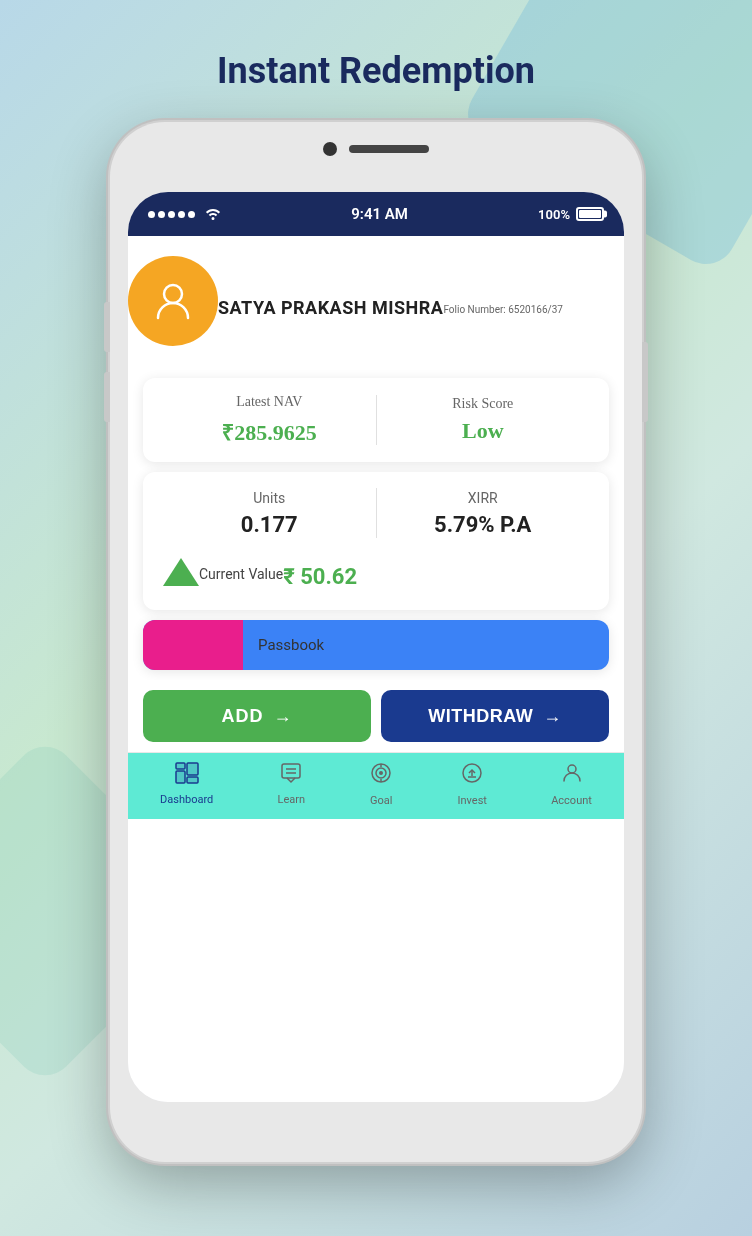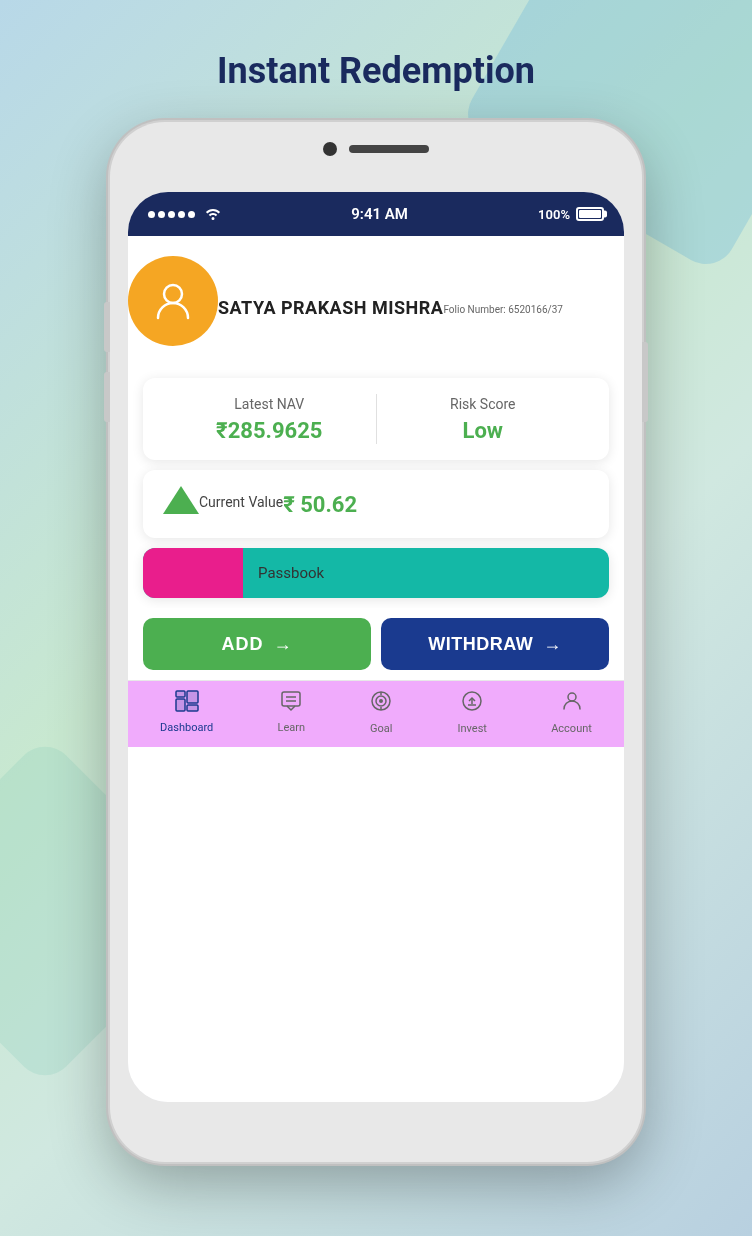--- a/index.html
+++ b/index.html
@@ -263,20 +263,21 @@
     
     .nav-risk-card {
       margin: 10px 15px;
       background: white;
       border-radius: 12px;
       box-shadow: 0 2px 12px rgba(0,0,0,0.1);
       padding: 16px 20px;
       display: flex;
       justify-content: space-between;
       align-items: center;
+      font-family: Liberation Serif, serif;
     }
 
     .nav-section, .risk-section {
       display: flex;
       flex-direction: column;
       align-items: center;
       flex: 1;
     }
 
     .nav-divider {
@@ -367,21 +368,21 @@
 
     .current-value-amount {
       font-size: 22px;
       font-weight: 700;
       color: #4caf50;
     }
 
     
     .passbook-area {
       margin: 0 15px 10px;
-      background: #14b8a6;
+      background: #3b82f6;
       border-radius: 12px;
       box-shadow: 0 2px 12px rgba(0,0,0,0.1);
       height: 50px;
       display: flex;
       align-items: center;
       overflow: hidden;
     }
 
     .passbook-tab-pink {
       background: #e91e8c;
@@ -440,21 +441,21 @@
       cursor: pointer;
       letter-spacing: 0.5px;
     }
 
     .arrow-icon {
       font-size: 18px;
     }
 
     
     .bottom-nav {
-      background: #f0abfc;
+      background: #5eead4;
       border-top: 1px solid #e8e8e8;
       display: flex;
       justify-content: space-around;
       align-items: center;
       padding: 8px 0 12px;
       flex-shrink: 0;
     }
 
     .nav-item {
       display: flex;
@@ -553,20 +554,31 @@
           <span class="nav-value">₹285.9625</span>
         </div>
         <div class="nav-divider"></div>
         <div class="risk-section">
           <span class="risk-label">Risk Score</span>
           <span class="risk-value">Low</span>
         </div>
       </div>
 
       <div class="units-card">
+        <div class="units-row">
+          <div class="units-section">
+            <span class="units-label">Units</span>
+            <span class="units-value">0.177</span>
+          </div>
+          <div class="units-divider"></div>
+          <div class="xirr-section">
+            <span class="xirr-label">XIRR</span>
+            <span class="xirr-value">5.79% P.A</span>
+          </div>
+        </div>
         <div class="current-value-section">
           <div class="triangle-up"></div>
           <span class="current-value-label">Current Value</span>
           <span class="current-value-amount">₹ 50.62</span>
         </div>
       </div>
 
       <div class="passbook-area">
         <div class="passbook-tab-pink"></div>
         <span class="passbook-label">Passbook</span>

